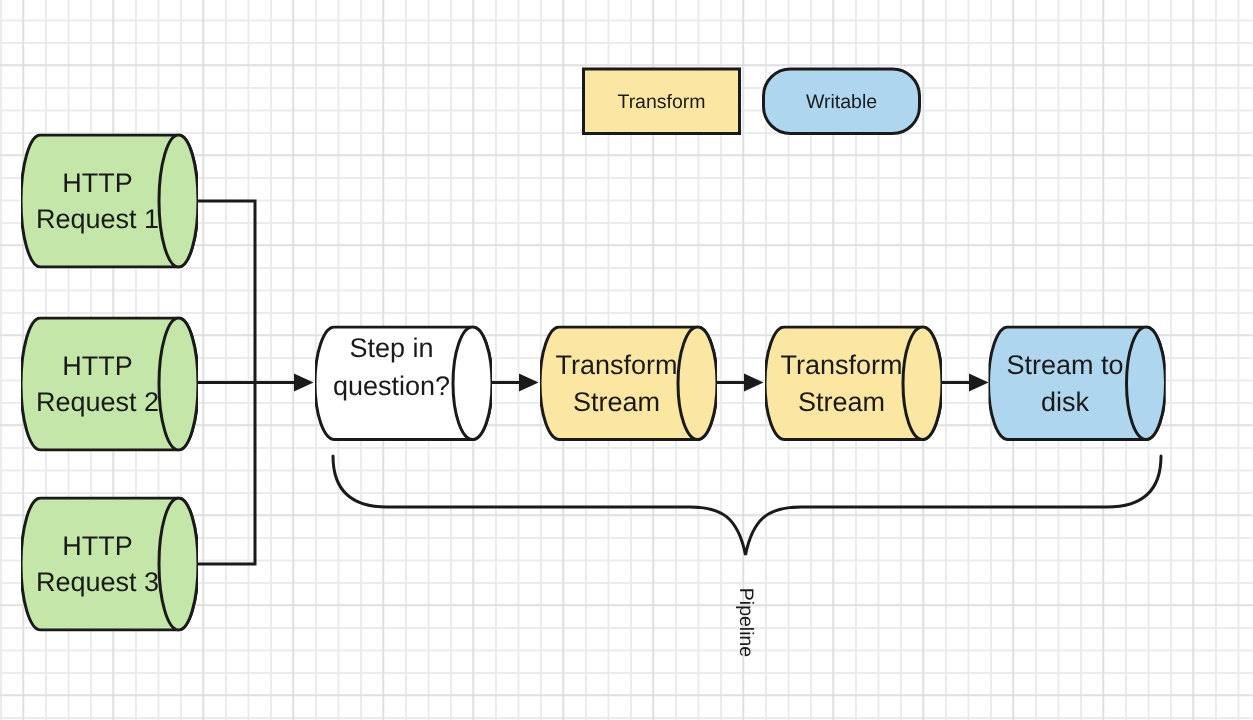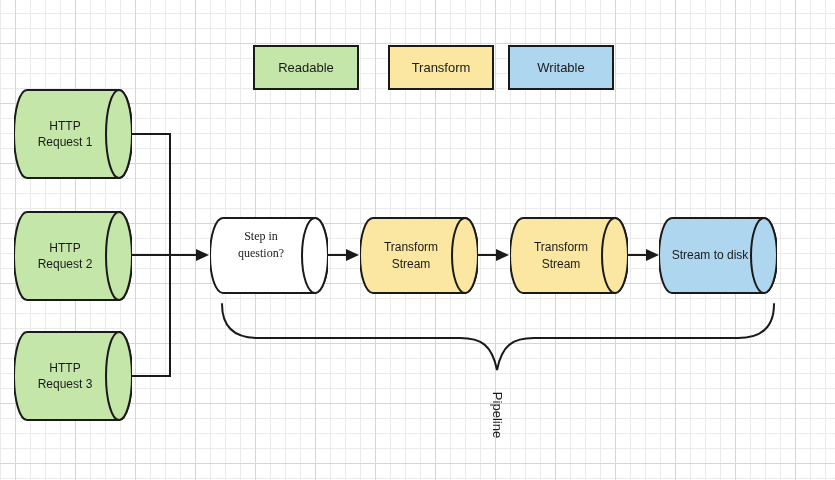--- a/index.html
+++ b/index.html
@@ -22,21 +22,21 @@
   .overlay{position:absolute;left:0;top:0;width:835px;height:480px;z-index:1;pointer-events:none;}
   .overlay .line{fill:none;stroke:#1a1a1a;stroke-width:2;}
   .overlay .head{fill:#1a1a1a;stroke:none;}
   .node{position:absolute;z-index:2;}
   .node svg{display:block;}
   .stroke{stroke:#1a1a1a;stroke-width:2;}
   .cyl-label{
     position:absolute;left:0;top:0;right:16px;bottom:0;
     display:flex;align-items:center;justify-content:center;
     text-align:center;white-space:pre-line;
-    font-size:12px;line-height:1.35;
+    font-size:18px;line-height:1.35;
   }
   .legend-box{
     position:absolute;z-index:2;width:102px;height:41px;
     border:2px solid #1a1a1a;
     display:flex;align-items:center;justify-content:center;
     font-size:13px;
   }
   .brace-label{
     position:absolute;z-index:2;left:468px;top:406px;width:60px;height:18px;
     display:flex;align-items:center;justify-content:center;
@@ -54,27 +54,24 @@
     <polygon class="head" points="196,249 209,255 196,261"></polygon>
     <path class="line" d="M328 255 L346 255"></path>
     <polygon class="head" points="346,249 359,255 346,261"></polygon>
     <path class="line" d="M478 255 L496 255"></path>
     <polygon class="head" points="496,249 509,255 496,261"></polygon>
     <path class="line" d="M628 255 L646 255"></path>
     <polygon class="head" points="646,249 659,255 646,261"></polygon>
     <path class="line" d="M222 304 C222 327 234 338 258 338 L460 338 C481 338 492 345 497 370 C502 345 513 338 534 338 L738 338 C762 338 774 327 774 304" stroke-linecap="round"></path>
   </svg>
 
-  <div class="legend-box" style="left: 253px; top: 45px; background: rgb(196, 231, 169);">
-    <span>Readable</span>
-  </div>
   <div class="legend-box" style="left: 388px; top: 45px; background: rgb(251, 231, 161);">
     <span>Transform</span>
   </div>
-  <div class="legend-box" style="left: 508px; top: 45px; background: rgb(174, 214, 238);">
+  <div class="legend-box" style="left: 508px; top: 45px; background: rgb(174, 214, 238); border-radius: 19px;">
     <span>Writable</span>
   </div>
 
   <div class="node" style="left:14px;top:89px;width:118px;height:90px;">
     <svg width="118" height="90" viewBox="0 0 118 90">
       <path class="stroke" d="M13 1 A13 44 0 0 0 13 89 L105 89 A13 44 0 0 0 105 1 Z" fill="#c4e7a9"></path>
       <ellipse class="stroke" cx="105" cy="45" rx="13" ry="44" fill="#c4e7a9"></ellipse>
     </svg>
     <span class="cyl-label">HTTP
 Request 1</span>
@@ -89,21 +86,21 @@
   </div>
   <div class="node" style="left:14px;top:331px;width:118px;height:90px;">
     <svg width="118" height="90" viewBox="0 0 118 90">
       <path class="stroke" d="M13 1 A13 44 0 0 0 13 89 L105 89 A13 44 0 0 0 105 1 Z" fill="#c4e7a9"></path>
       <ellipse class="stroke" cx="105" cy="45" rx="13" ry="44" fill="#c4e7a9"></ellipse>
     </svg>
     <span class="cyl-label">HTTP
 Request 3</span>
   </div>
 
-  <div class="node" style="left:210px;top:217px;width:118px;height:55px;font-family:Liberation Serif, serif;">
+  <div class="node" style="left:210px;top:217px;width:118px;height:55px;">
     <svg width="118" height="77" viewBox="0 0 118 77">
       <path class="stroke" d="M13 1 A13 37.5 0 0 0 13 76 L105 76 A13 37.5 0 0 0 105 1 Z" fill="#ffffff"></path>
       <ellipse class="stroke" cx="105" cy="38.5" rx="13" ry="37.5" fill="#ffffff"></ellipse>
     </svg>
     <span class="cyl-label">Step in
 question?</span>
   </div>
   <div class="node" style="left:360px;top:217px;width:118px;height:77px;">
     <svg width="118" height="77" viewBox="0 0 118 77">
       <path class="stroke" d="M13 1 A13 37.5 0 0 0 13 76 L105 76 A13 37.5 0 0 0 105 1 Z" fill="#fbe7a1"></path>

